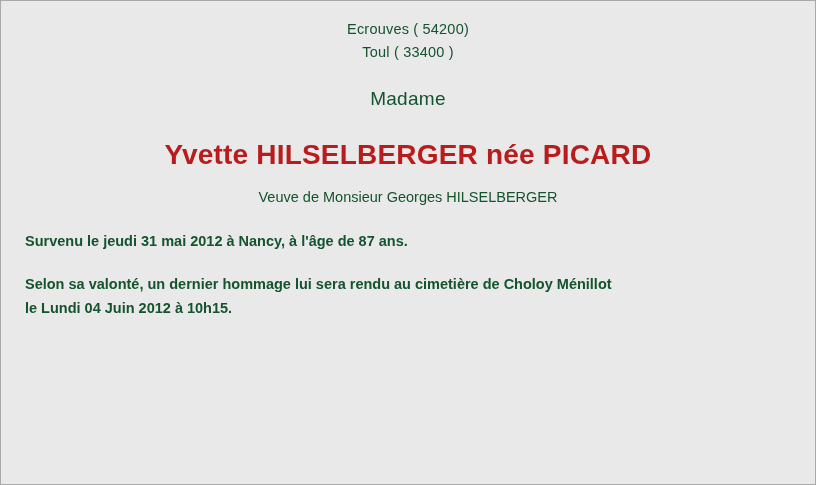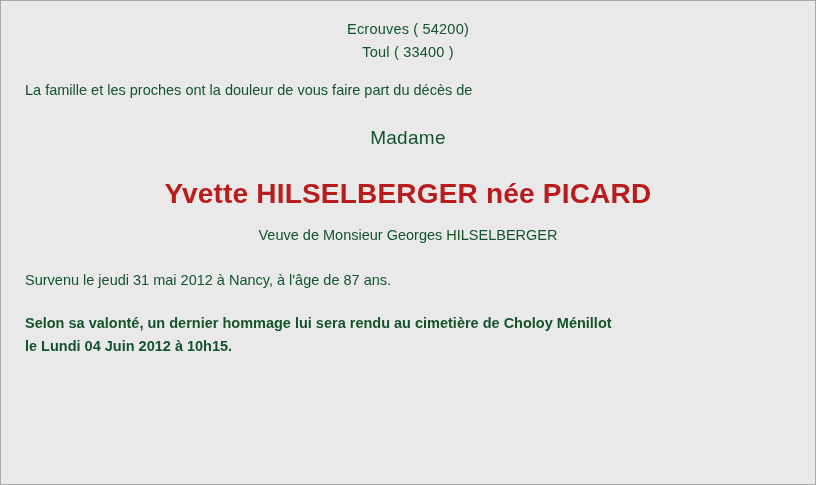--- a/index.html
+++ b/index.html
@@ -55,20 +55,21 @@
   }
 
   .widow-line {
     margin-top: 12px;
     font-size: 14.5px;
   }
 
   .death-line {
     margin-top: 24px;
     font-size: 14.5px;
+    font-weight: bold;
   }
 
   .tribute-block {
     margin-top: 22px;
     font-size: 14.5px;
     font-weight: bold;
   }
   .tribute-block div + div { margin-top: 3px; }
 
   .rest-block {
@@ -83,21 +84,20 @@
   }
 </style>
 </head>
 <body>
 
 <div class="notice-card">
 
   <div class="line center loc-line">Ecrouves ( 54200)</div>
   <div class="line center loc-line second">Toul ( 33400 )</div>
 
-  <div class="line left family-line">La famille et les proches ont la douleur de vous faire part du décès de</div>
 
   <div class="line center madame">Madame</div>
 
   <div class="line center deceased-name">Yvette HILSELBERGER née PICARD</div>
 
   <div class="line center widow-line">Veuve de Monsieur Georges HILSELBERGER</div>
 
   <div class="line left death-line">Survenu le jeudi 31 mai 2012 à Nancy, à l'âge de 87 ans.</div>
 
   <div class="tribute-block">

